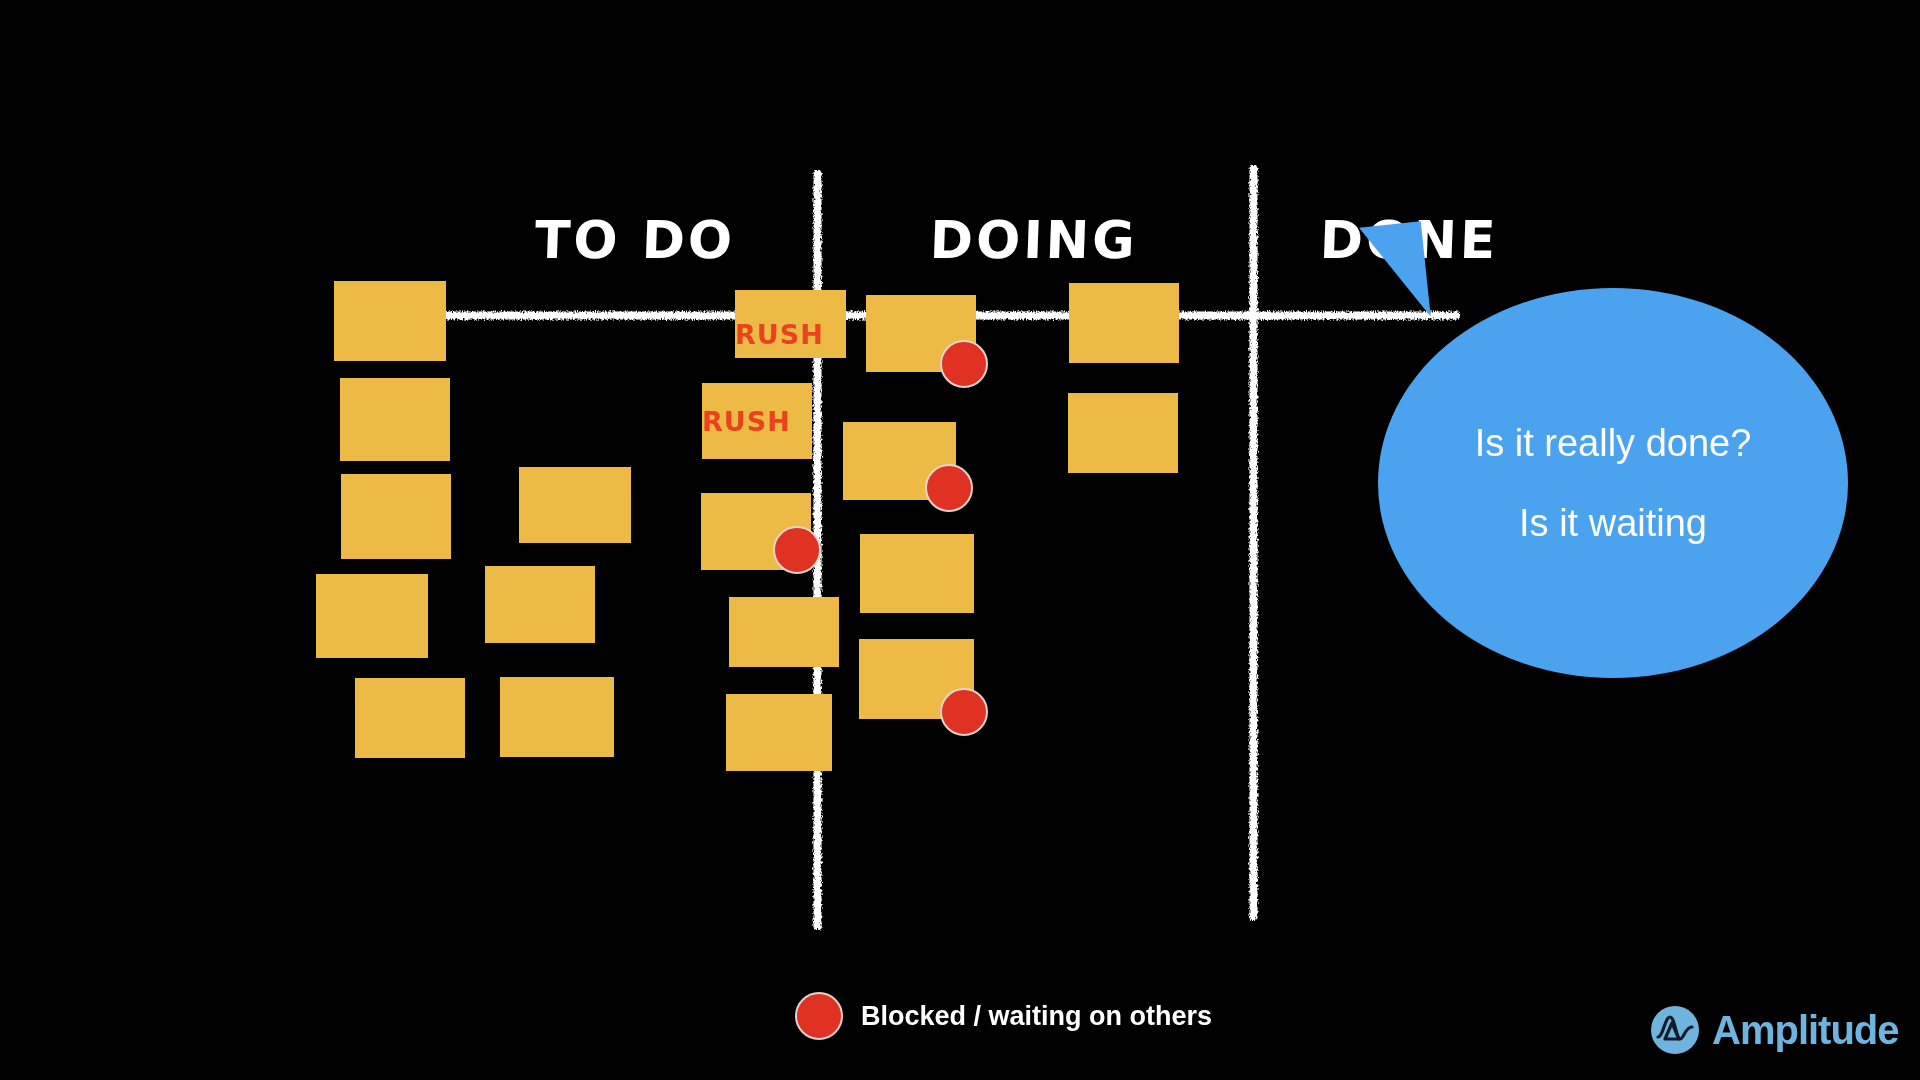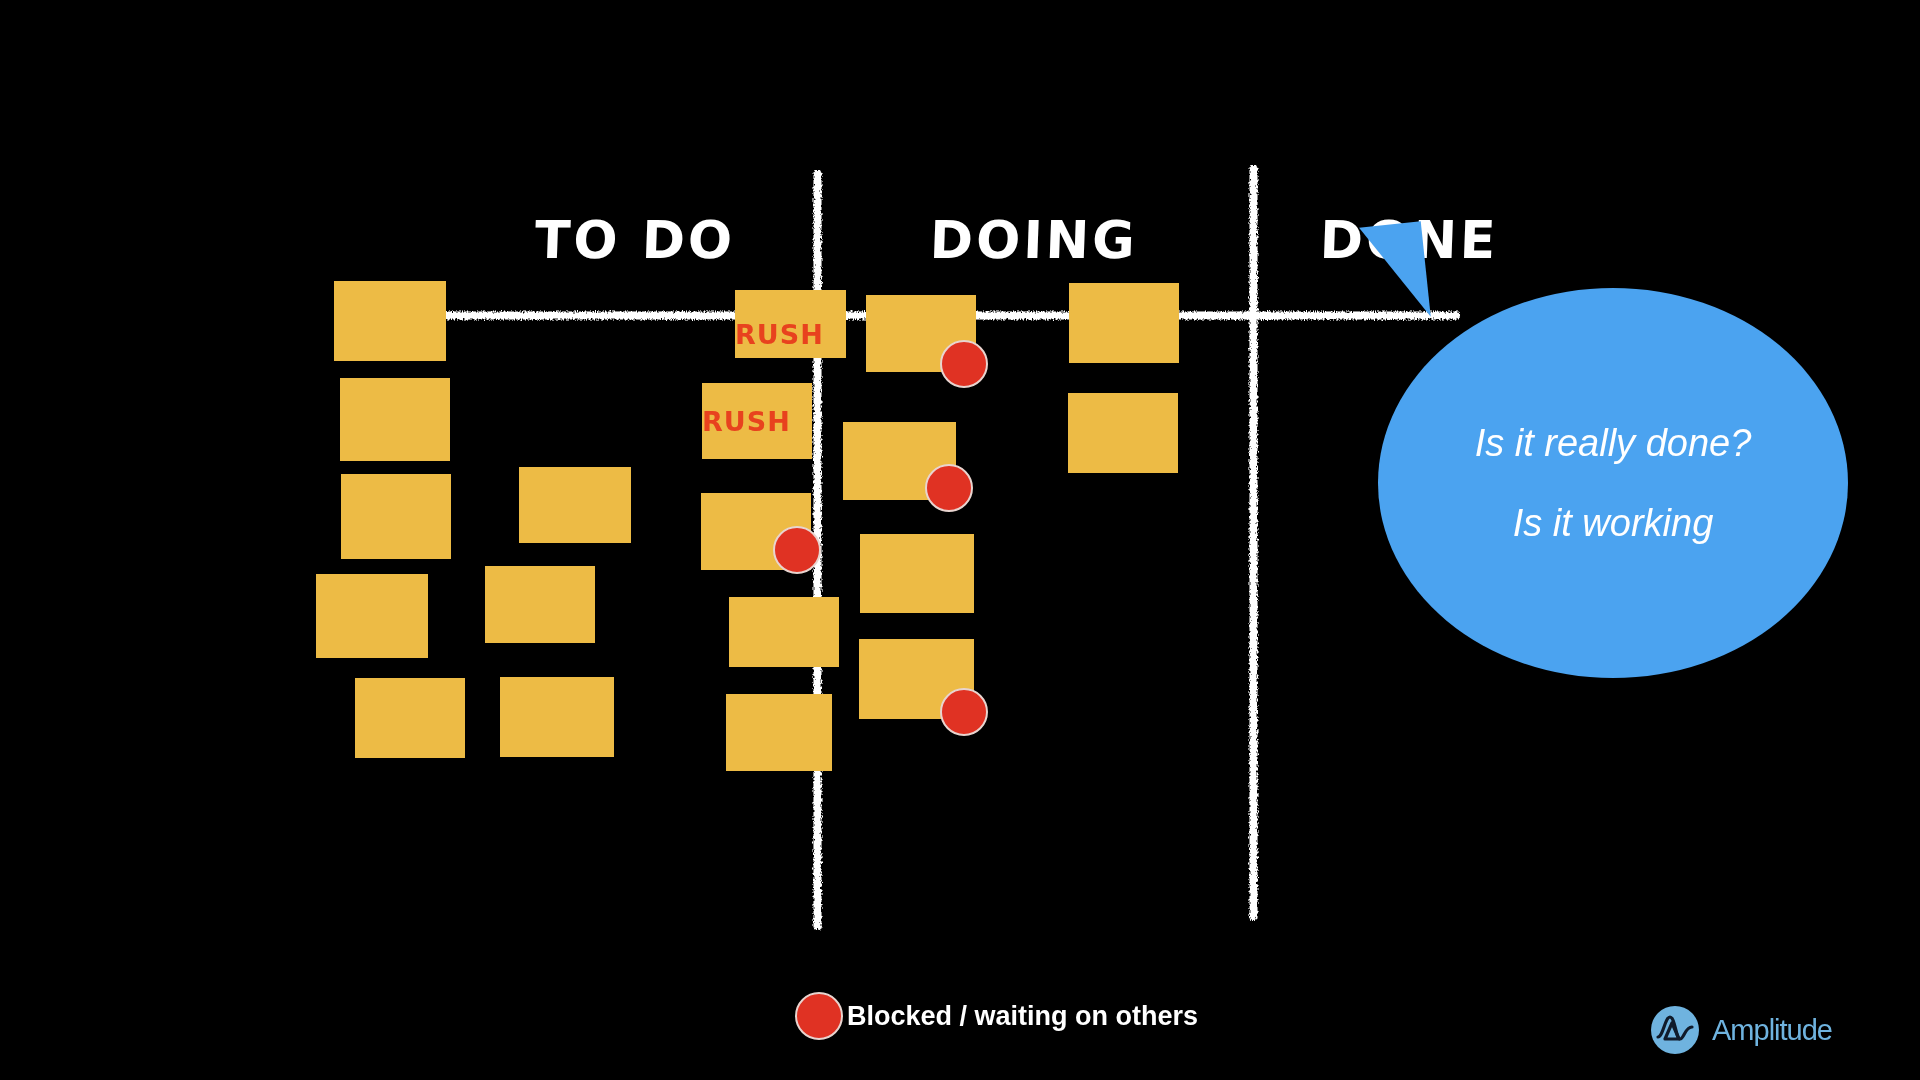--- a/index.html
+++ b/index.html
@@ -34,34 +34,34 @@
     background:#E03223;border:2px solid #E8D4CF;box-sizing:border-box;}
 
   
   #bubble{position:absolute;}
   #bubble .body{position:absolute;inset:0;background:#4BA3F0;
     border-radius:50% / 50%;}
   #bubble .tail{position:absolute;width:0;height:0;}
   #bubble .txt{position:absolute;left:6%;right:6%;top:50%;
     transform:translateY(-50%);text-align:center;color:#fff;
     font-size:38px;line-height:1.32;}
-  #bubble .txt .ln{display:block;font-style:italic;}
+  #bubble .txt .ln{display:block;}
   #bubble .txt .gap{display:block;height:30px;}
 
   
-  #legend{position:absolute;display:flex;align-items:center;gap:4px;}
+  #legend{position:absolute;display:flex;align-items:center;gap:18px;}
   #legend .swatch{width:48px;height:48px;border-radius:50%;
     background:#E03223;border:2px solid #E8D4CF;box-sizing:border-box;
     flex:0 0 auto;}
   #legend .lbl{color:#fff;font-size:27px;font-weight:700;white-space:nowrap;}
 
   
   #logo{position:absolute;display:flex;align-items:center;gap:12px;}
   #logo .mark{width:50px;height:50px;flex:0 0 auto;}
-  #logo .word{color:#6FB3DF;font-size:29px;font-weight:400;
+  #logo .word{color:#6FB3DF;font-size:40px;font-weight:700;
     letter-spacing:-1px;white-space:nowrap;}
 </style>
 </head>
 <body>
 
 <svg width="0" height="0" style="position:absolute">
   <filter id="rough">
     <feTurbulence type="fractalNoise" baseFrequency="0.9 0.35" numOctaves="3" seed="7" result="n"></feTurbulence>
     <feDisplacementMap in="SourceGraphic" in2="n" scale="6" xChannelSelector="R" yChannelSelector="G"></feDisplacementMap>
   </filter>
@@ -110,21 +110,21 @@
   <div id="bubble" style="left:1378px;top:288px;width:470px;height:390px;">
     <div class="tail" style="left:-48px;top:-62px;
                 border-left:34px solid transparent;
                 border-right:62px solid #4BA3F0;
                 border-bottom:96px solid transparent;
                 transform:rotate(-6deg);"></div>
     <div class="body"></div>
     <div class="txt">
       <span class="ln">Is it really done?</span>
       <span class="gap"></span>
-      <span class="ln">Is it working</span>
+      <span class="ln">Is it waiting</span>
     </div>
   </div>
 
   <div id="legend" style="left:795px;top:992px;">
     <span class="swatch"></span>
     <span class="lbl">Blocked / waiting on others</span>
   </div>
 
   <div id="logo" style="left:1650px;top:1005px;">
     <span class="mark">

